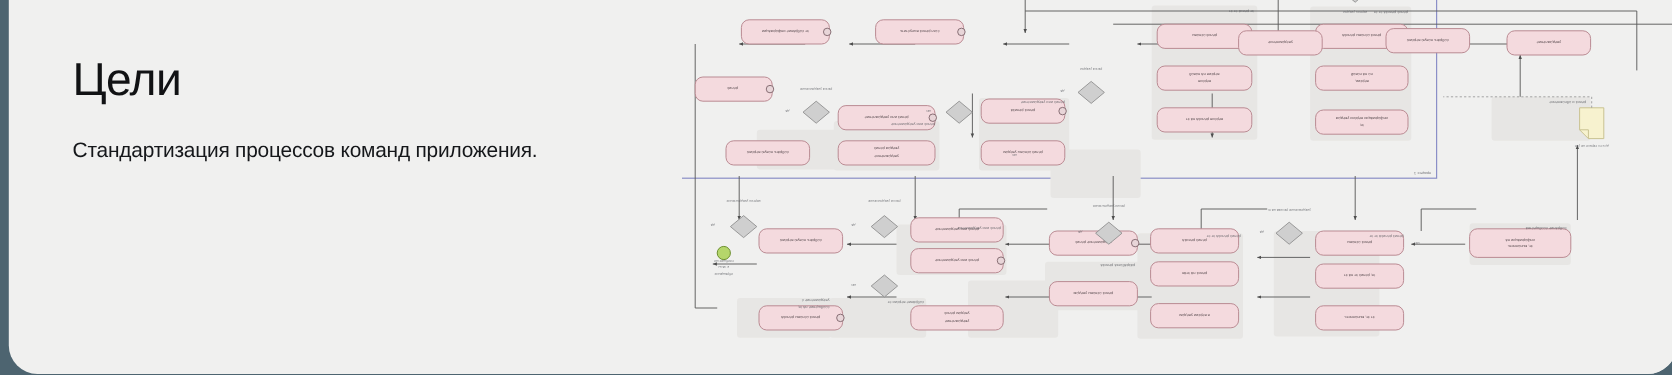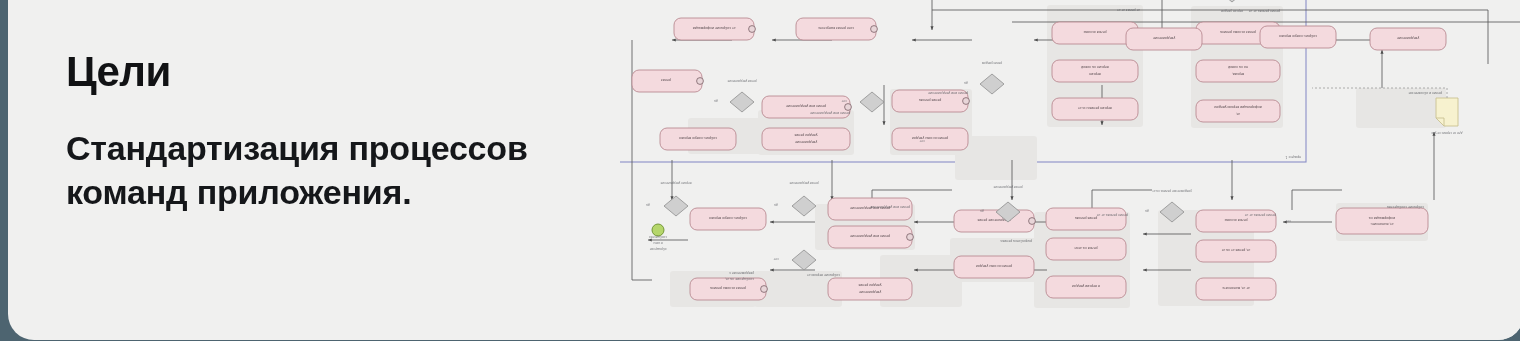--- a/index.html
+++ b/index.html
@@ -36,33 +36,33 @@
     top: 26px;
     width: 560px;
     height: 341px;
     padding: 0;
   }
   .heading {
     position: absolute;
     left: 8px;
     top: 50px;
     font-size: 42px;
-    font-weight: 700;
+    font-weight: 400;
     letter-spacing: -0.6px;
     color: #111214;
     line-height: 1.05;
     white-space: nowrap;
   }
   .body-text {
     position: absolute;
     left: 8px;
     top: 126px;
     width: 520px;
-    font-size: 34px;
-    font-weight: 700;
+    font-size: 19px;
+    font-weight: 400;
     color: #15171a;
     line-height: 1.30;
     letter-spacing: -0.2px;
   }
 
   
   .diagram-wrap {
     position: absolute;
     left: 612px;
     top: 0px;

